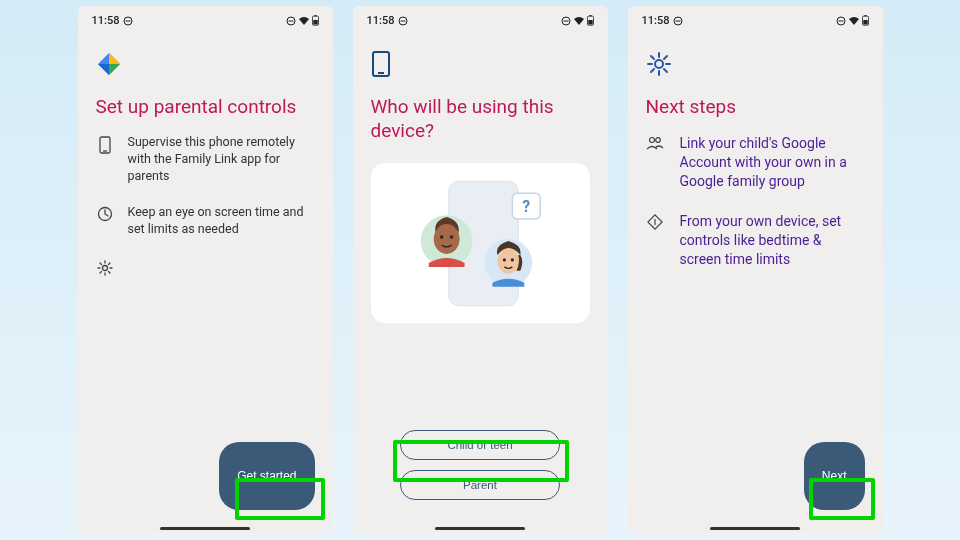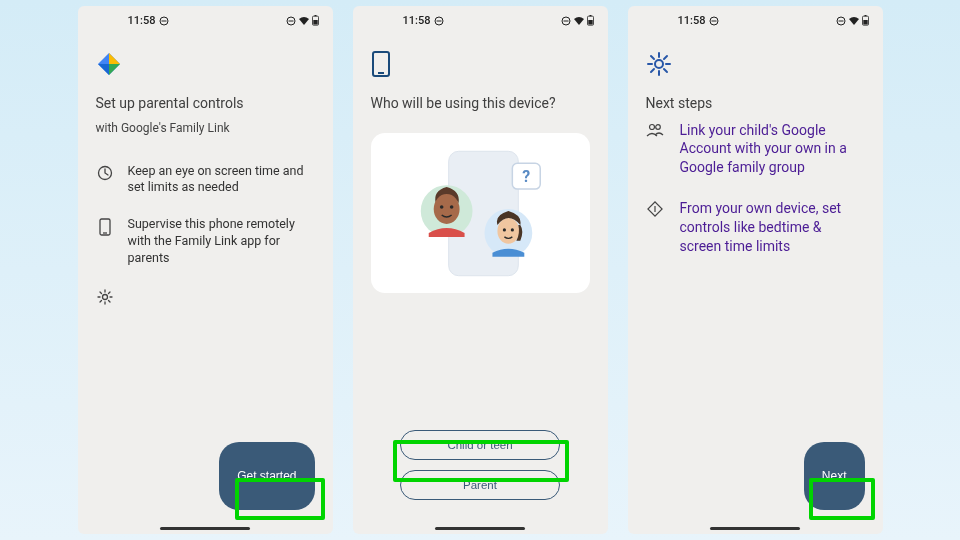--- a/index.html
+++ b/index.html
@@ -24,36 +24,35 @@
     display: flex;
     flex-direction: column;
   }
   .statusbar {
     display: flex;
     justify-content: space-between;
     align-items: center;
     padding: 8px 14px 4px;
     font-size: 11px;
     color: #222;
-    margin-left: 36px;
   }
   .status-left { display:flex; align-items:center; gap:4px; font-weight:500;}
   .status-right { display:flex; align-items:center; gap:2px;}
   .content {
     flex: 1;
     padding: 20px 18px 0;
     position: relative;
   }
   .app-icon { margin-bottom: 18px; }
   .title {
-    font-size: 14px;
+    font-size: 19px;
     font-weight: 400;
-    color: #404040;
+    color: #be185d;
     line-height: 1.25;
-    margin-bottom: 8px;
+    margin-bottom: 15px;
   }
   .subtitle {
     font-size: 12px;
     color: #444;
     margin-bottom: 28px;
   }
   .feature-row {
     display: flex;
     gap: 14px;
     margin-bottom: 20px;
@@ -167,40 +166,39 @@
   <div class="content">
     <div class="app-icon">
       <svg width="26" height="26" viewBox="0 0 26 26">
         <polygon points="13,2 24,13 13,24 2,13" fill="#4285f4"></polygon>
         <polygon points="13,2 24,13 13,13" fill="#fbbc04"></polygon>
         <polygon points="13,13 24,13 13,24" fill="#34a853"></polygon>
         <polygon points="2,13 13,13 13,24" fill="#1967d2"></polygon>
       </svg>
     </div>
     <h1 class="title">Set up parental controls</h1>
-    <div class="subtitle">with Google's Family Link</div>
+
+    <div class="feature-row">
+      <div class="feature-icon">
+        <svg width="14" height="18" viewBox="0 0 14 18">
+            <rect x="2" y="1" width="10" height="16" rx="1.5" fill="none" stroke="#444" stroke-width="1.3"></rect>
+            <line x1="5" y1="15" x2="9" y2="15" stroke="#444" stroke-width="1.3"></line>
+          </svg>
+      </div>
+      <div class="feature-text">Supervise this phone remotely with the Family Link app for parents</div>
+    </div>
 
     <div class="feature-row">
       <div class="feature-icon">
         <svg width="16" height="16" viewBox="0 0 16 16">
             <circle cx="8" cy="8" r="6.5" fill="none" stroke="#444" stroke-width="1.3"></circle>
             <path d="M8 4 L8 8 L11 10" fill="none" stroke="#444" stroke-width="1.3" stroke-linecap="round"></path>
           </svg>
       </div>
       <div class="feature-text">Keep an eye on screen time and set limits as needed</div>
-    </div>
-
-    <div class="feature-row">
-      <div class="feature-icon">
-        <svg width="14" height="18" viewBox="0 0 14 18">
-            <rect x="2" y="1" width="10" height="16" rx="1.5" fill="none" stroke="#444" stroke-width="1.3"></rect>
-            <line x1="5" y1="15" x2="9" y2="15" stroke="#444" stroke-width="1.3"></line>
-          </svg>
-      </div>
-      <div class="feature-text">Supervise this phone remotely with the Family Link app for parents</div>
     </div>
 
     <div class="feature-row">
       <div class="feature-icon">
         <svg width="16" height="16" viewBox="0 0 16 16">
             <circle cx="8" cy="8" r="2.5" fill="none" stroke="#444" stroke-width="1.3"></circle>
             <path d="M8 1 L8 3 M8 13 L8 15 M1 8 L3 8 M13 8 L15 8 M3 3 L4.5 4.5 M11.5 11.5 L13 13 M3 13 L4.5 11.5 M11.5 4.5 L13 3" stroke="#444" stroke-width="1.3" stroke-linecap="round"></path>
           </svg>
       </div>
     </div>

